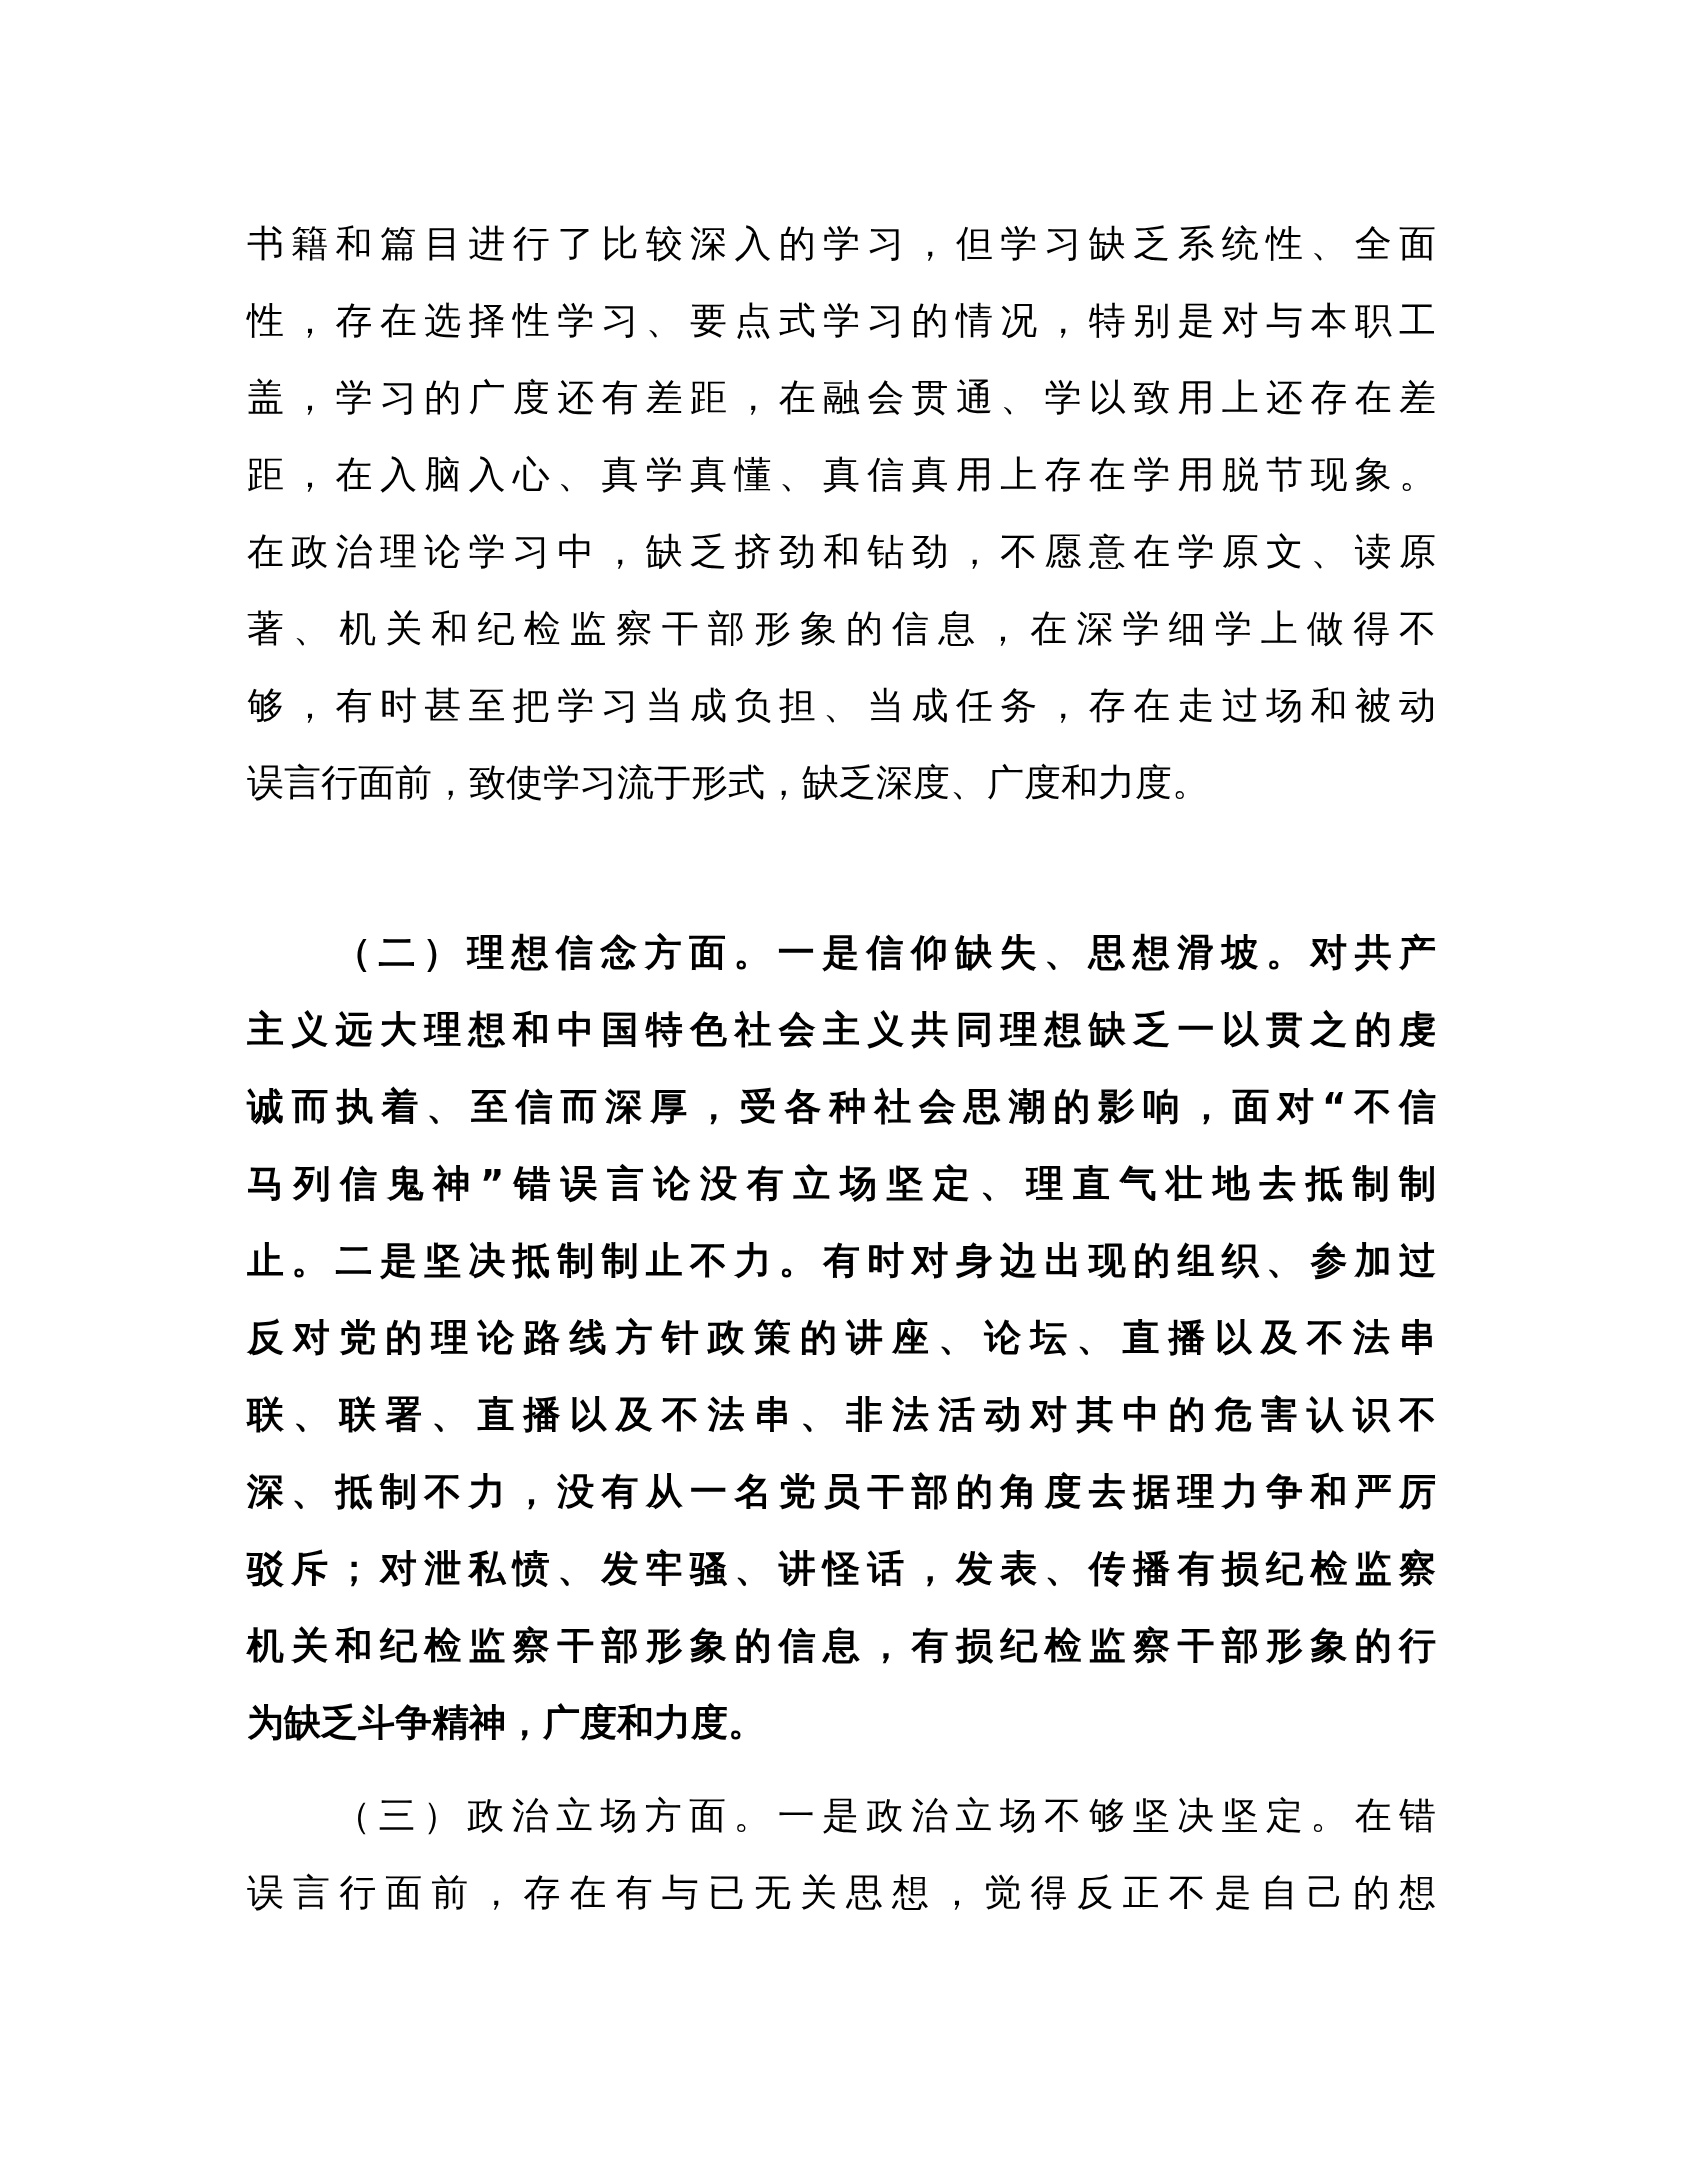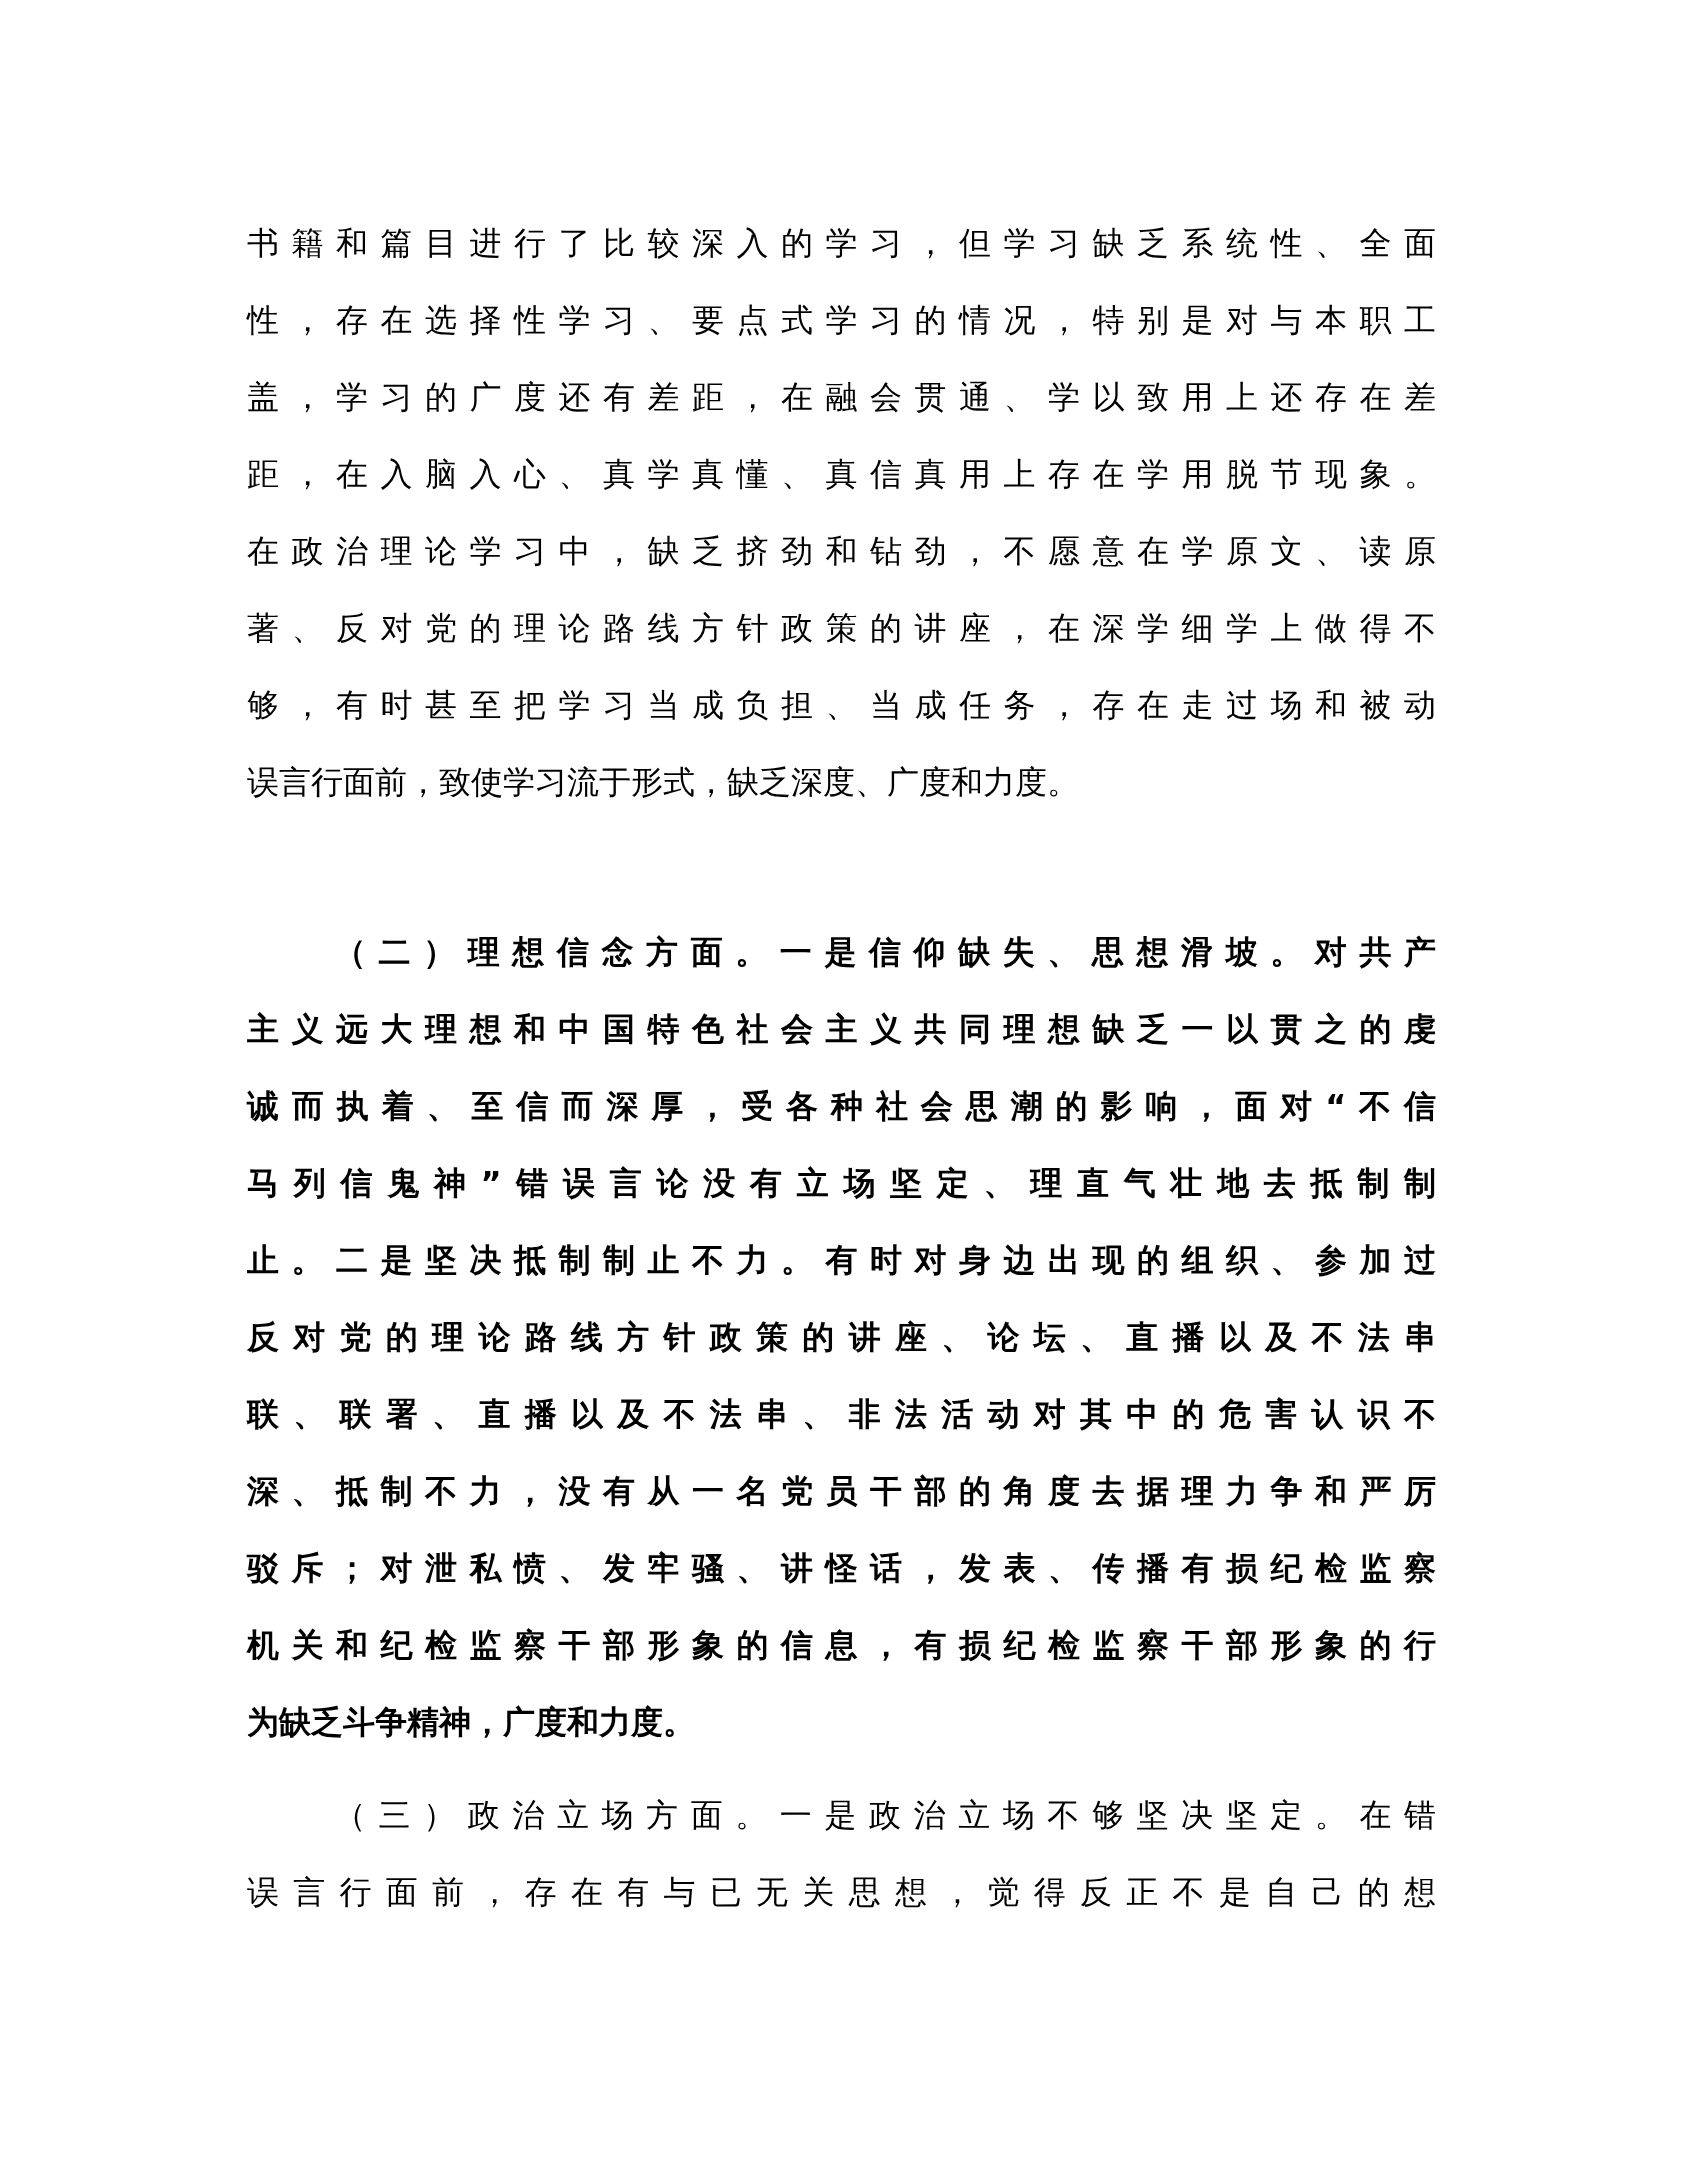--- a/index.html
+++ b/index.html
@@ -22,21 +22,21 @@
       width: 1189px;
     }
     .para {
       position: absolute;
       left: 0;
       width: 1189px;
     }
     .line {
       height: 77px;
       line-height: 77px;
-      font-size: 32px;
+      font-size: 37px;
       white-space: nowrap;
       text-align: justify;
       text-align-last: justify;
       overflow: visible;
     }
     .line.last {
       text-align-last: left;
     }
     .line.indent {
       padding-left: 87px;
@@ -46,21 +46,21 @@
 <body>
 
 <div class="page">
 
   <div class="para" style="top:205px;">
     <div class="line">书籍和篇目进行了比较深入的学习，但学习缺乏系统性、全面</div>
     <div class="line">性，存在选择性学习、要点式学习的情况，特别是对与本职工</div>
     <div class="line">盖，学习的广度还有差距，在融会贯通、学以致用上还存在差</div>
     <div class="line">距，在入脑入心、真学真懂、真信真用上存在学用脱节现象。</div>
     <div class="line">在政治理论学习中，缺乏挤劲和钻劲，不愿意在学原文、读原</div>
-    <div class="line">著、反对党的理论路线方针政策的讲座，在深学细学上做得不</div>
+    <div class="line">著、机关和纪检监察干部形象的信息，在深学细学上做得不</div>
     <div class="line">够，有时甚至把学习当成负担、当成任务，存在走过场和被动</div>
     <div class="line last">误言行面前，致使学习流于形式，缺乏深度、广度和力度。</div>
   </div>
 
   <div class="para" style="top:914px;font-weight:bold;">
     <div class="line indent">（二）理想信念方面。一是信仰缺失、思想滑坡。对共产</div>
     <div class="line">主义远大理想和中国特色社会主义共同理想缺乏一以贯之的虔</div>
     <div class="line">诚而执着、至信而深厚，受各种社会思潮的影响，面对“不信</div>
     <div class="line">马列信鬼神”错误言论没有立场坚定、理直气壮地去抵制制</div>
     <div class="line">止。二是坚决抵制制止不力。有时对身边出现的组织、参加过</div>

